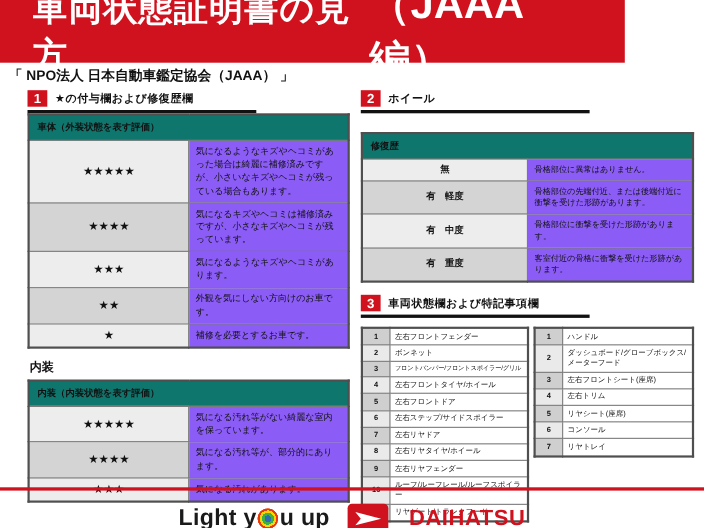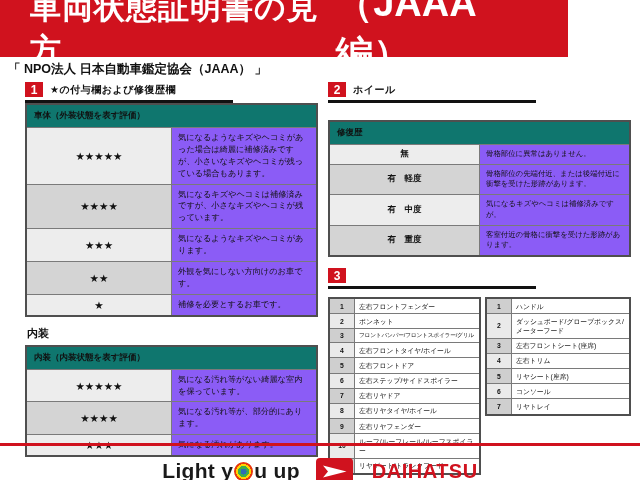--- a/index.html
+++ b/index.html
@@ -166,32 +166,33 @@
           <td class="desc-cell">骨格部位に異常はありません。</td>
         </tr>
 
         <tr>
           <td class="label-cell grade">有　軽度</td>
           <td class="desc-cell">骨格部位の先端付近、または後端付近に衝撃を受けた形跡があります。</td>
         </tr>
 
         <tr>
           <td class="label-cell grade">有　中度</td>
-          <td class="desc-cell">気になるキズやヘコミは補修済みですが。</td>
+          <td class="desc-cell">骨格部位に衝撃を受けた形跡があります。</td>
         </tr>
 
         <tr>
           <td class="label-cell grade">有　重度</td>
           <td class="desc-cell">客室付近の骨格に衝撃を受けた形跡があります。</td>
         </tr>
       </tbody>
   </table>
 
   <div class="sec-head" style="margin-top:11px;">
     <span class="sec-num">3</span>
+    <span class="sec-title">車両状態欄および特記事項欄</span>
   </div>
 
   <div class="parts-wrap">
     <table class="parts-table" id="parts-left">
       <tbody>
 
           <tr>
             <td class="num">1</td>
             <td class="item">左右フロントフェンダー</td>
           </tr>

